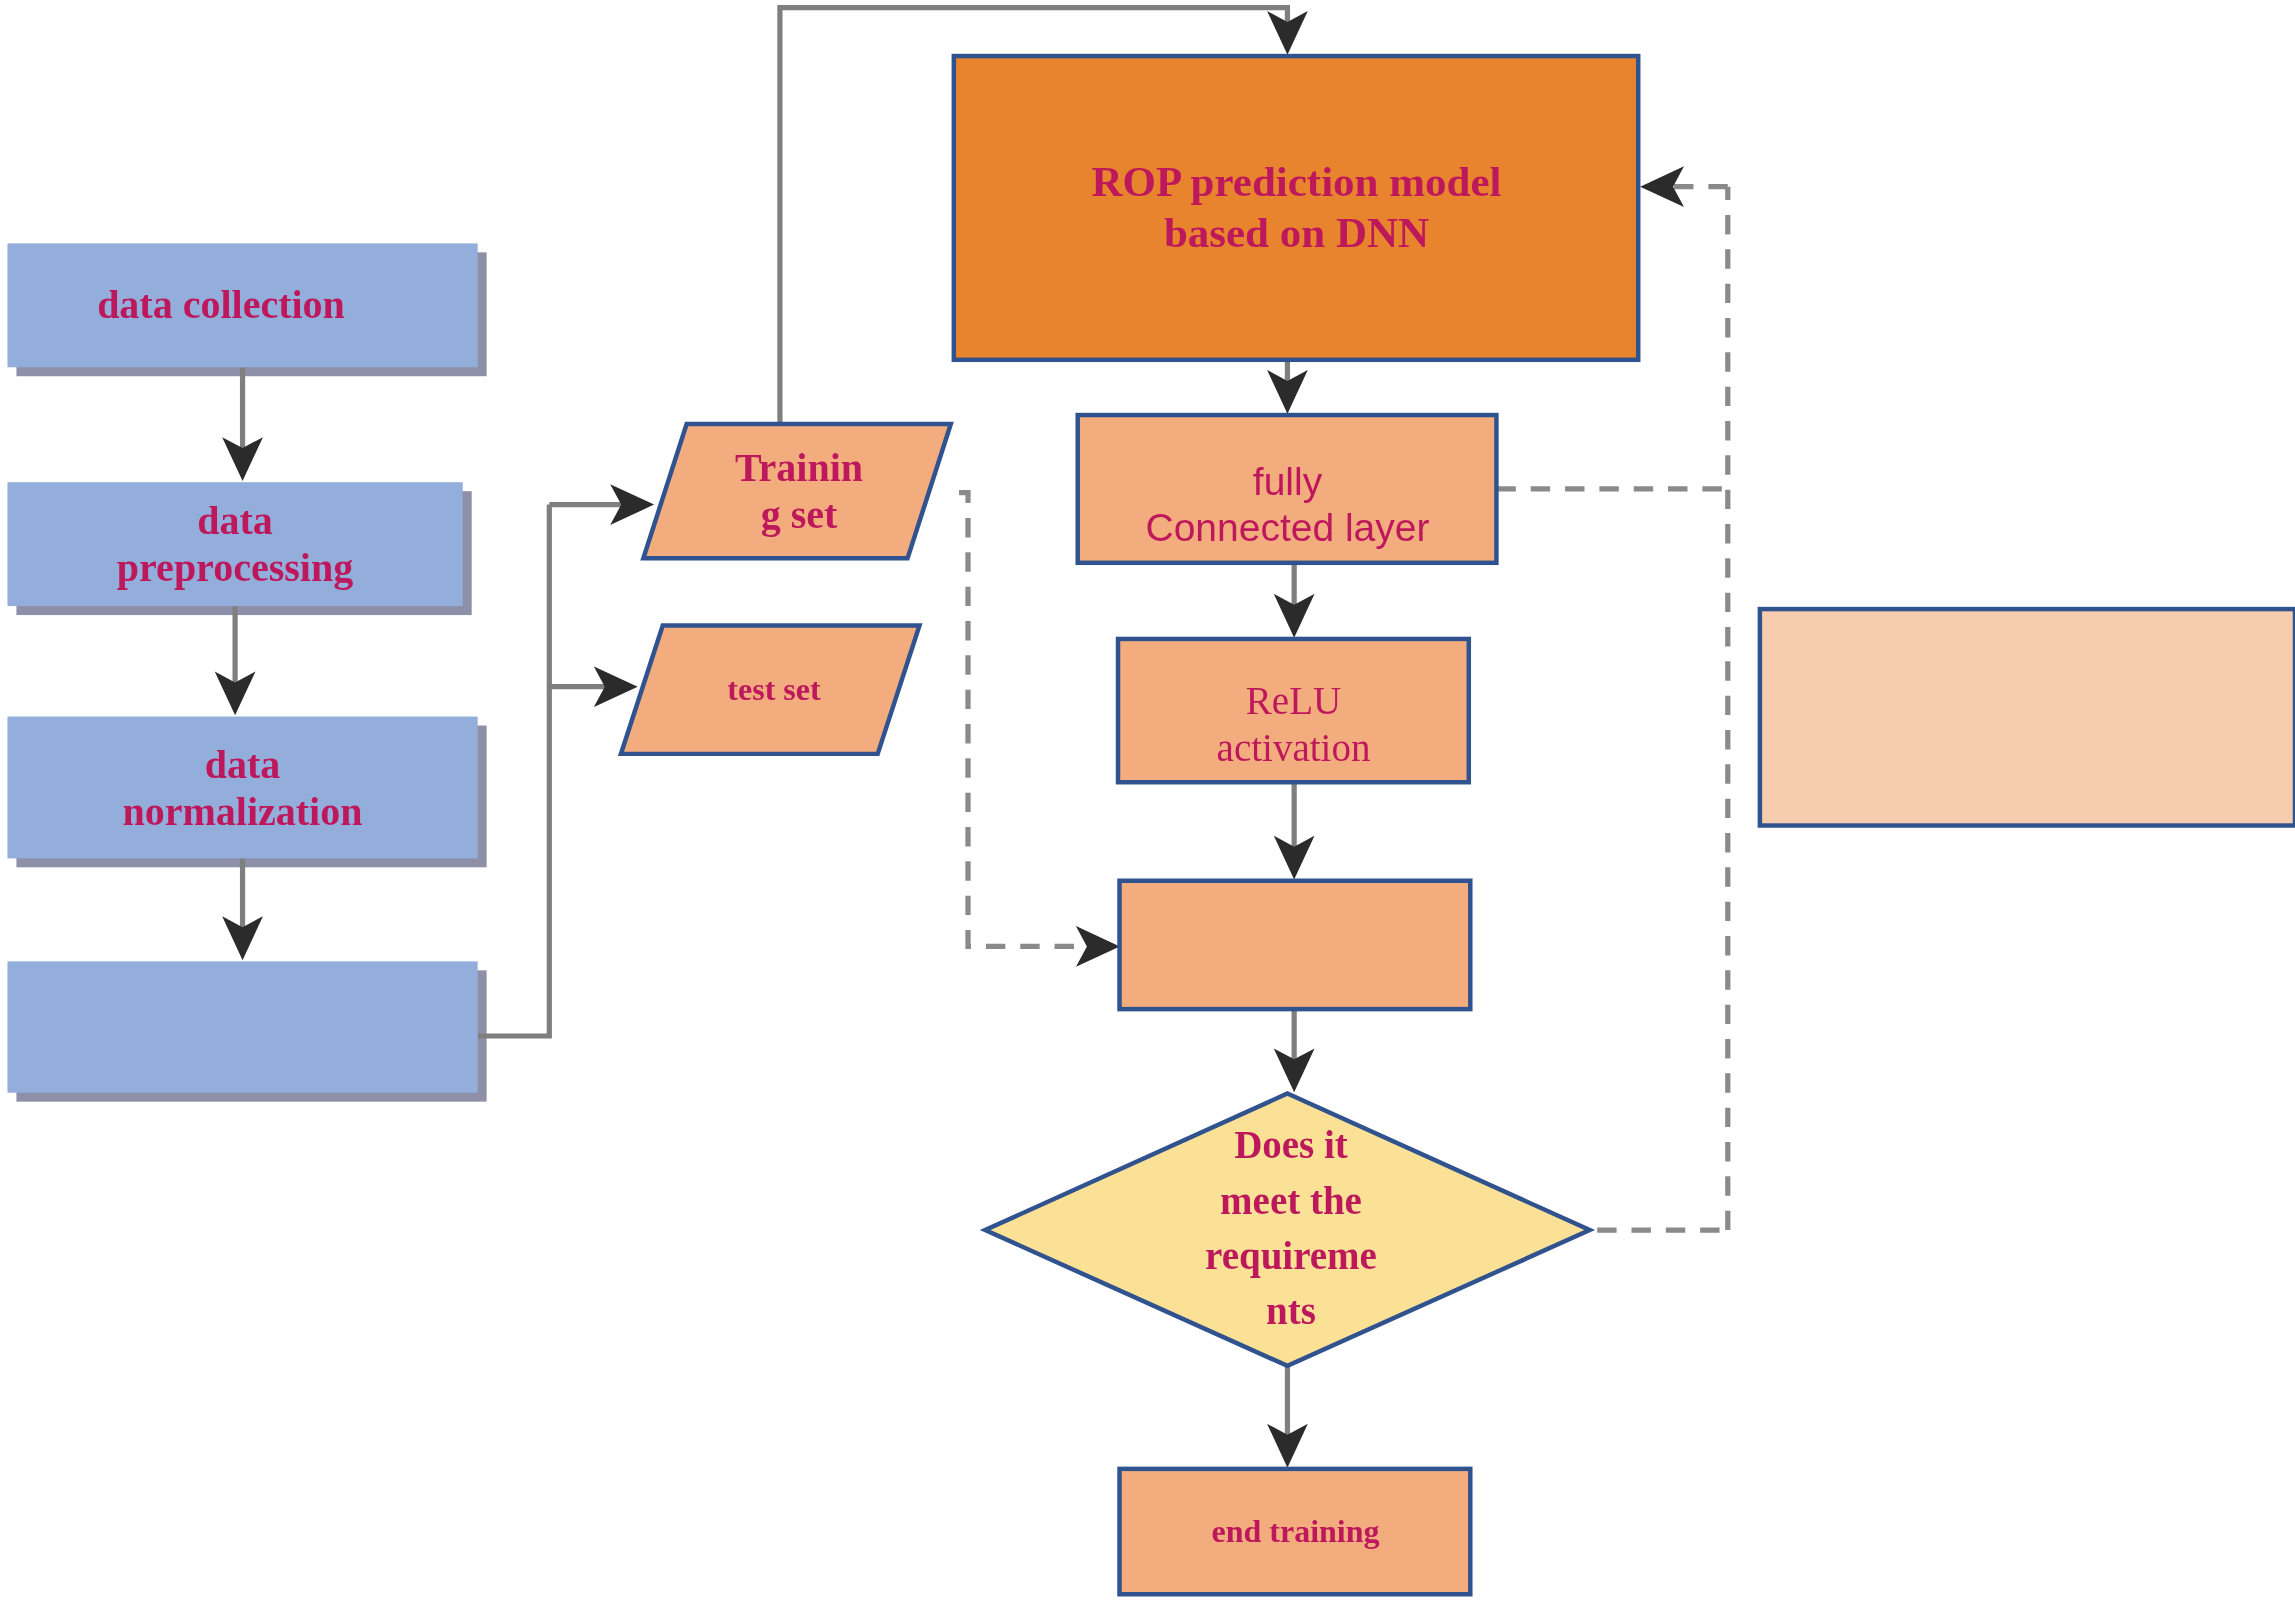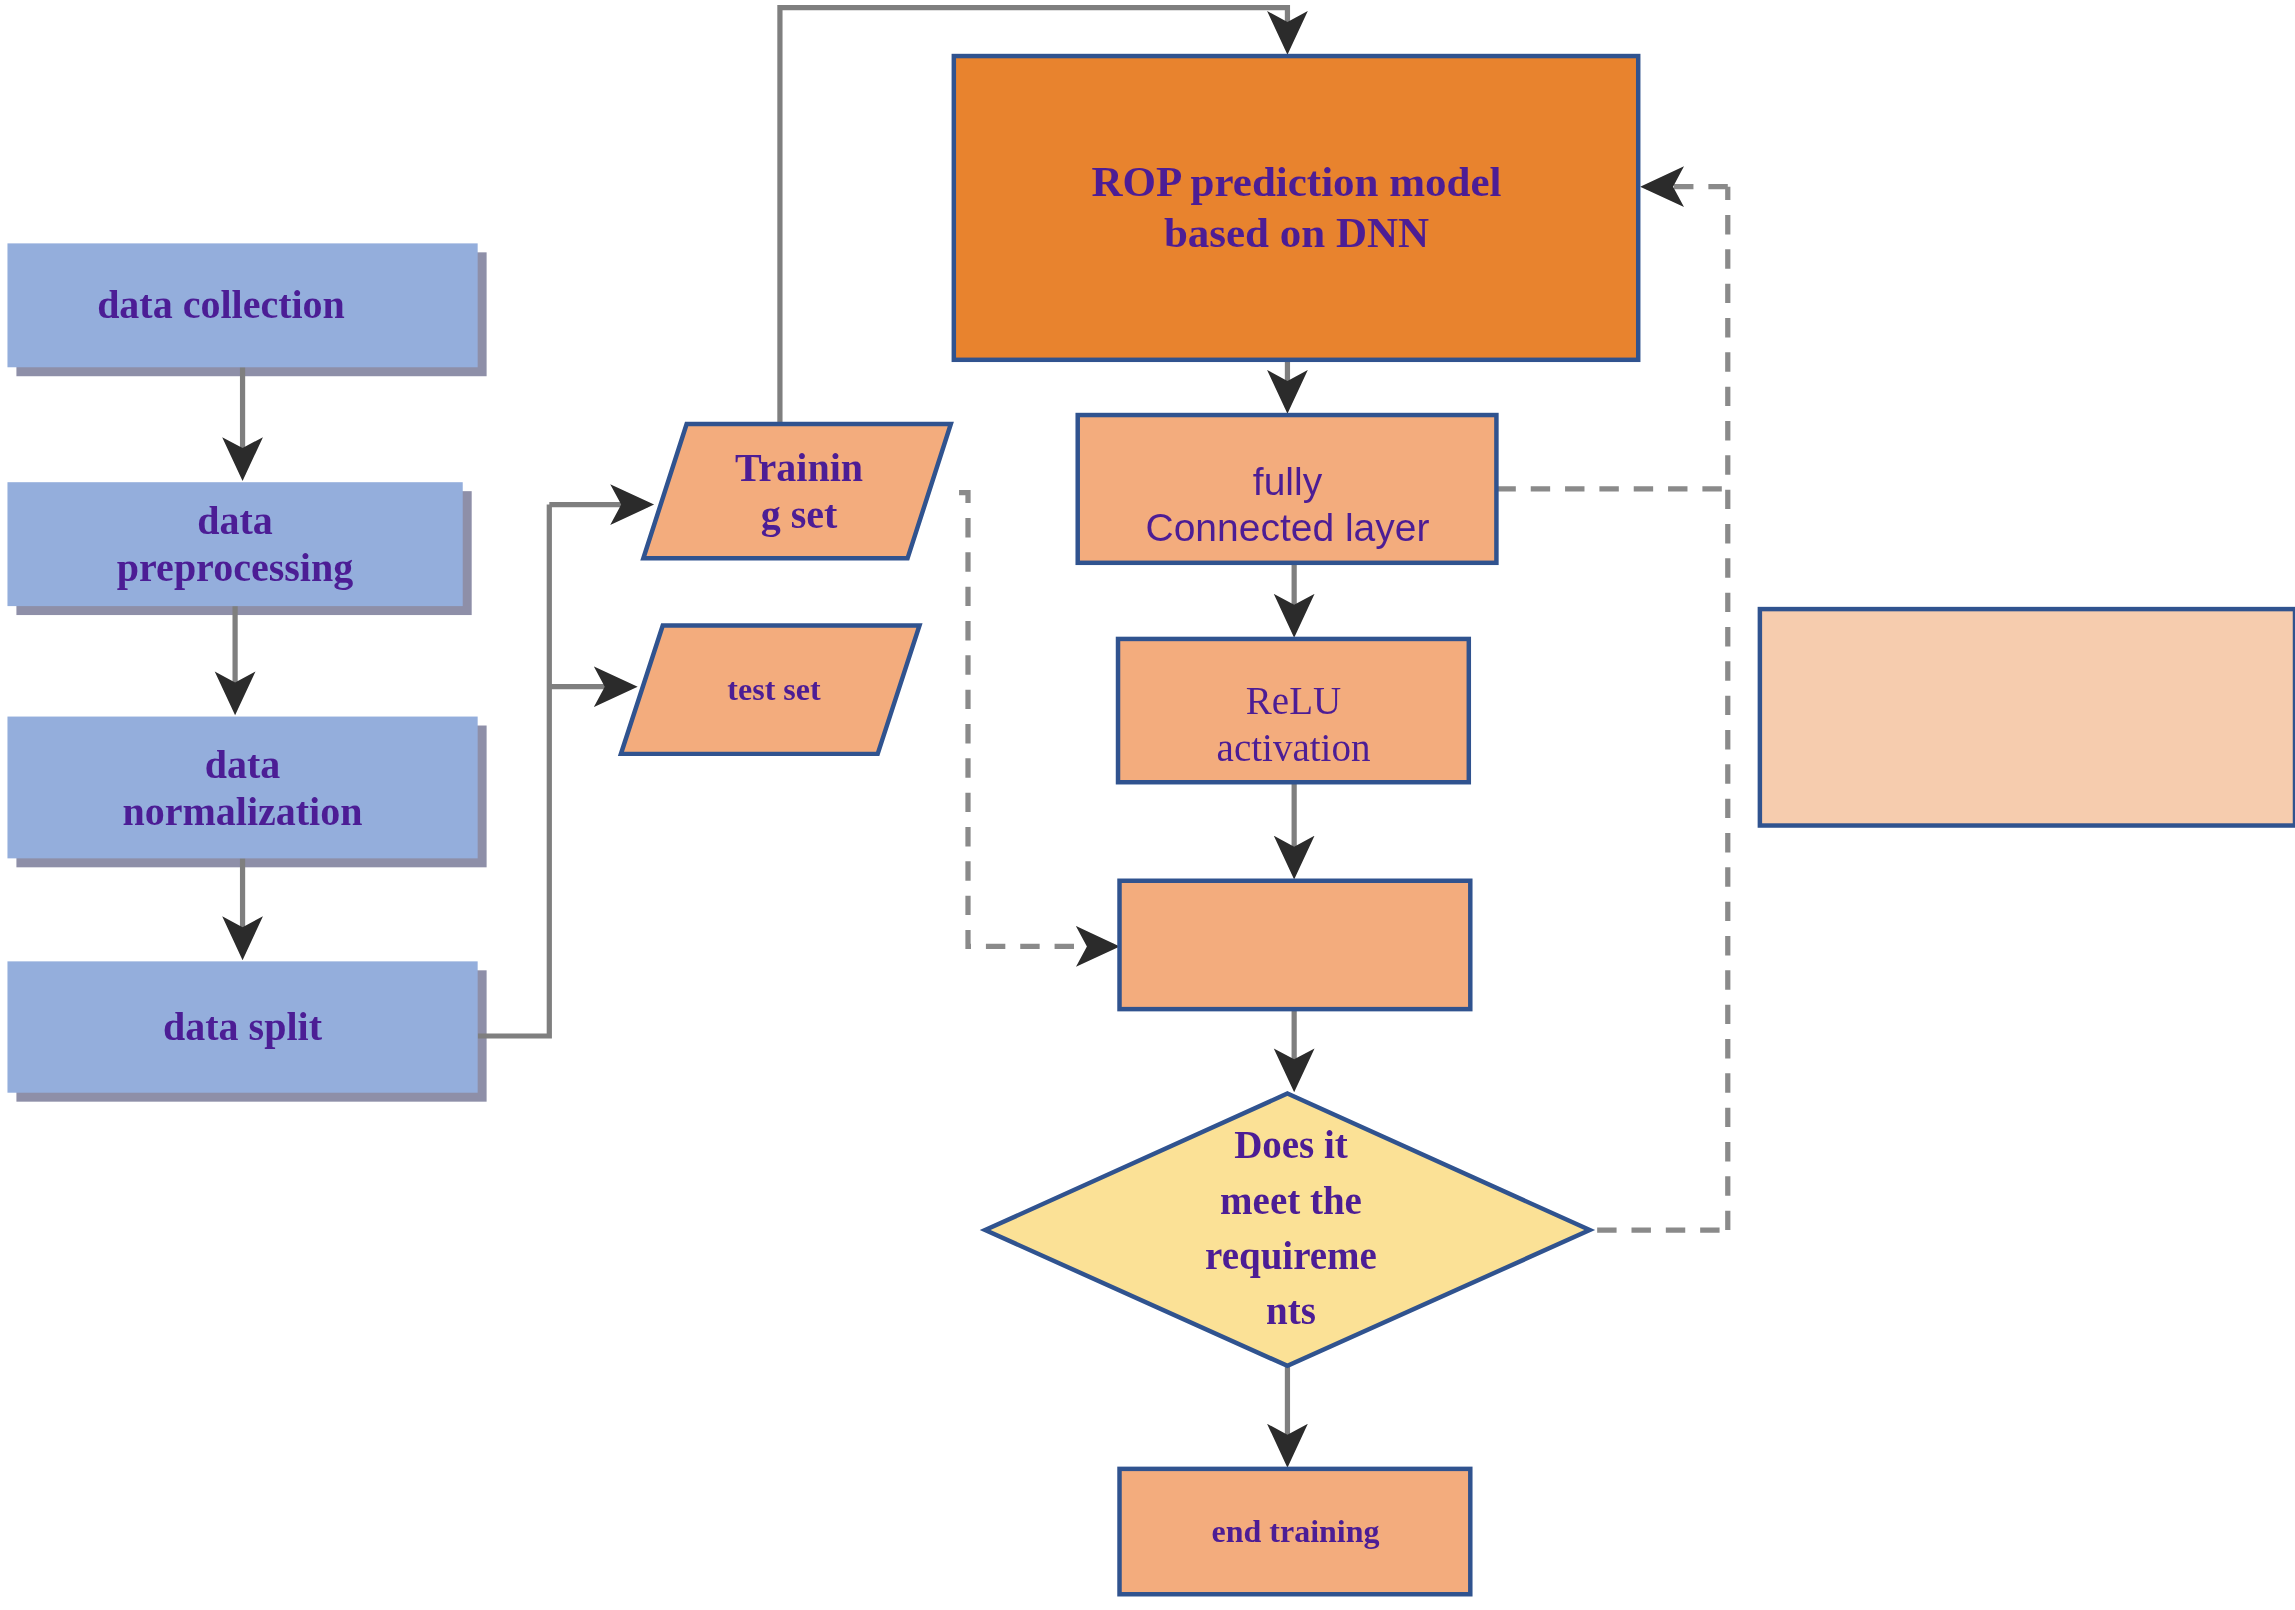--- a/index.html
+++ b/index.html
@@ -2,21 +2,21 @@
 <html style="font-size:12px"><head>
 <meta charset="utf-8">
 <style>
   html,body{margin:0;padding:0;background:#ffffff;}
   body{width:2295px;height:1610px;overflow:hidden;
        font-family:"Liberation Serif", serif;}
   #stage{position:relative;width:2295px;height:1610px;background:#fff;}
   svg.layer{position:absolute;left:0;top:0;width:2295px;height:1610px;}
   .node-label{
     position:absolute;display:flex;align-items:center;justify-content:center;
-    text-align:center;color:#4c1d95;font-weight:700;line-height:1.18;
+    text-align:center;color:#be185d;font-weight:700;line-height:1.18;
     pointer-events:none;white-space:pre-line;
   }
   .serif{font-family:"Liberation Serif", serif;}
   .sans{font-family:"Liberation Sans", sans-serif;font-weight:400;}
 </style>
 </head>
 <body>
 
 <div id="stage">
 
@@ -82,21 +82,20 @@
   </svg>
 
   <div class="node-label serif" style="left:7.5px;top:243px;width:427px;height:124px;font-size:40px;">data collection</div>
 
   <div class="node-label serif" style="left:7.5px;top:482px;width:455px;height:124px;font-size:40px;">data
 preprocessing</div>
 
   <div class="node-label serif" style="left:7.5px;top:717px;width:470px;height:142px;font-size:40px;">data
 normalization</div>
 
-  <div class="node-label serif" style="left:7.5px;top:961px;width:470px;height:131px;font-size:40px;">data split</div>
 
   <div class="node-label serif" style="left:657px;top:424px;width:284px;height:134px;font-size:40px;">Trainin
 g set</div>
 
   <div class="node-label serif" style="left:636px;top:626px;width:276px;height:128px;font-size:32px;">test set</div>
 
   <div class="node-label serif" style="left:954px;top:56px;width:685px;height:304px;font-size:43px;">ROP prediction model
 based on DNN</div>
 
   <div class="node-label sans" style="left:1078px;top:431px;width:419px;height:148px;font-size:39px;">fully

